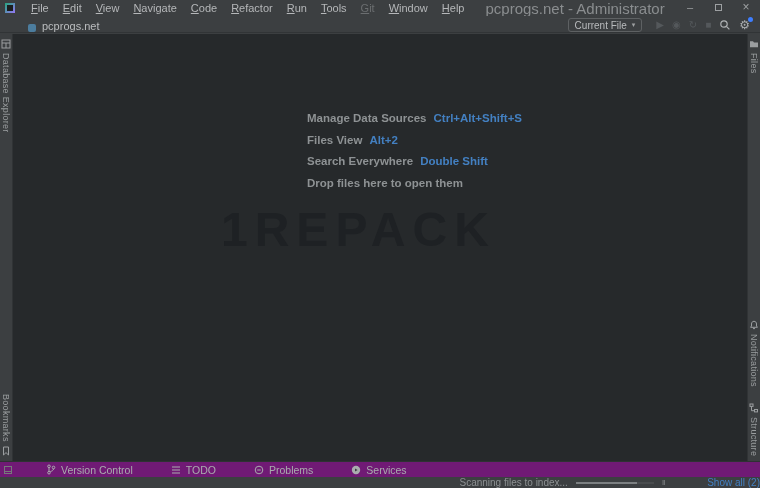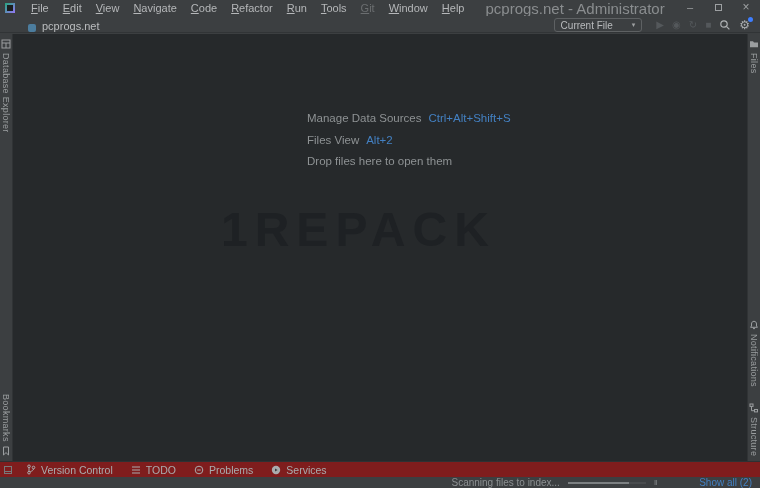--- a/index.html
+++ b/index.html
@@ -42,21 +42,21 @@
   
   .toolbar {
     position: absolute; top: 16px; left: 0; right: 0; height: 17px;
     display: flex; align-items: flex-end; background: #3c3f41;
     border-bottom: 1px solid #313436;
   }
   .crumb-icon { width: 8px; height: 8px; border-radius: 2px; background: #4c7d9e; margin: 0 6px 0 28px; }
   .nav-crumb { font-size: 11px; color: #bbbdbf; }
   .tb-right { margin-left: auto; display: flex; align-items: center; gap: 8px; padding-right: 10px; }
   .dropdown {
-    display: flex; align-items: center; gap: 19px;
+    display: flex; align-items: center; gap: 5px;
     border: 1px solid #5e6163; border-radius: 3px;
     padding: 0 6px; height: 14px; font-size: 10px; color: #b9bbbd; margin-right: 6px;
   }
   .caret { font-size: 7px; color: #9da0a2; }
   .tbi { font-size: 10px; line-height: 14px; color: #a9acae; display: inline-flex; align-items: center; }
   .tbi.disabled { color: #54585b; }
   .gear { position: relative; font-size: 12px; }
   .gear .dot {
     position: absolute; top: -1px; right: -3px; width: 5px; height: 5px;
     border-radius: 50%; background: #3e7eff;
@@ -81,40 +81,40 @@
   
   .editor {
     position: absolute; top: 34px; left: 13px; right: 13px; bottom: 27px;
     background: #26292b; overflow: hidden;
   }
   .watermark {
     position: absolute; left: 208px; top: 168px;
     font-size: 48px; font-weight: bold; letter-spacing: 7px;
     color: #1e2124; white-space: nowrap; user-select: none;
   }
-  .shortcuts { position: absolute; left: 294px; top: 74px; }
+  .shortcuts { position: absolute; left: 294px; top: 74px; font-weight: bold; }
   .srow { height: 21.5px; line-height: 21.5px; font-size: 11.5px; white-space: nowrap; }
   .slabel { color: #8e9294; }
   .skeys  { color: #4380c2; margin-left: 7px; }
 
   
   .bottombar {
     position: absolute; left: 0; right: 0; top: 461px; height: 16px;
-    background: #7f1d1d; border-top: 1px solid #2e3133;
-    display: flex; align-items: center; font-size: 10.5px; color: #a9acae;
+    background: #701a75; border-top: 1px solid #2e3133;
+    display: flex; align-items: center; font-size: 10.5px; color: #a9acae; gap: 20px;
   }
   .tw-stack { width: 8px; height: 8px; border: 1px solid #77797b; margin: 0 14px 0 4px; position: relative; }
   .tw-stack::after { content:""; position:absolute; left:0; right:0; bottom:1px; border-top:1px solid #77797b; }
   .bb-item { display: flex; align-items: center; gap: 5px; margin-right: 18px; white-space: nowrap; }
 
   
   .statusbar {
     position: absolute; left: 0; right: 0; bottom: 0; height: 11px;
     background: #3c3f41; display: flex; align-items: center; justify-content: flex-end;
-    gap: 8px; padding-right: 8px; font-size: 10px; color: #8c9092;
+    gap: 8px; padding-right: 0; font-size: 10px; color: #8c9092;
   }
   .progress { width: 78px; height: 2px; background: #494c4e; position: relative; }
   .progress i { position: absolute; left: 0; top: 0; bottom: 0; width: 78%; background: #7c8082; }
   .pause { font-size: 8px; color: #8c9092; line-height: 10px; }
   .showall { color: #4380c2; margin-left: 34px; }
 </style>
 </head>
 <body>
 
 <div class="titlebar">
@@ -212,20 +212,21 @@
       <span class="vtext">Structure</span>
     </div>
   </div>
 </div>
 
 <div class="editor">
   <div class="watermark">1REPACK</div>
   <div class="shortcuts">
     <div class="srow"><span class="slabel">Manage Data Sources</span><span class="skeys">Ctrl+Alt+Shift+S</span></div>
     <div class="srow"><span class="slabel">Files View</span><span class="skeys">Alt+2</span></div>
+    <div class="srow"><span class="slabel">Search Everywhere</span><span class="skeys">Double Shift</span></div>
     <div class="srow"><span class="slabel">Drop files here to open them</span><span class="skeys"></span></div>
   </div>
 </div>
 
 <div class="bottombar">
   <span class="tw-stack"></span>
   <span class="bb-item">
     <svg width="10" height="11" viewBox="0 0 10 11" fill="none" stroke="#a9acae" stroke-width="1">
       <circle cx="3" cy="2.3" r="1.3"></circle>
       <circle cx="3" cy="8.7" r="1.3"></circle>

